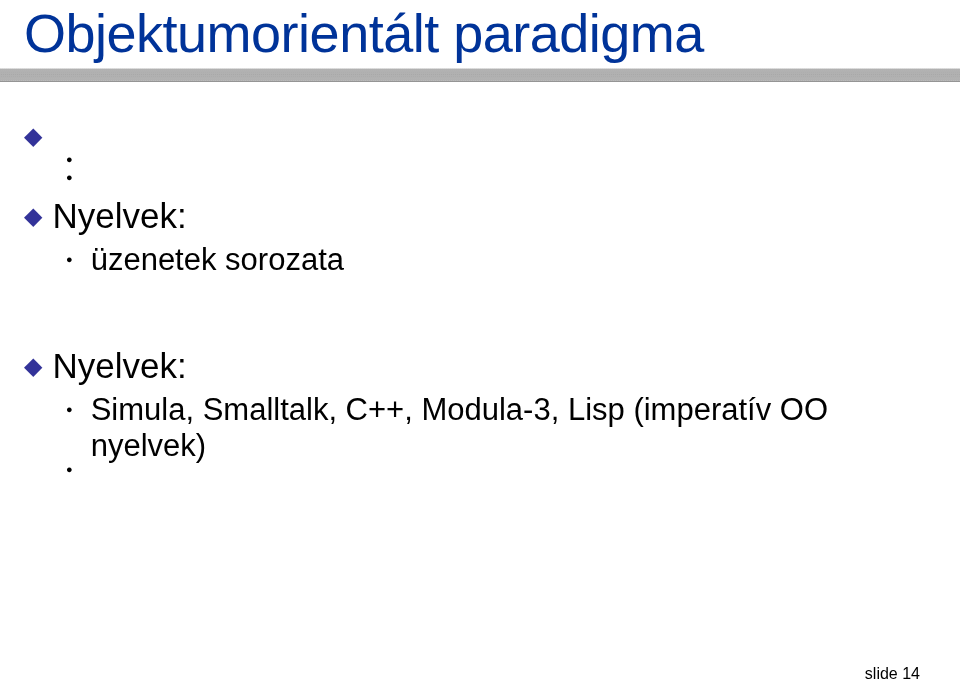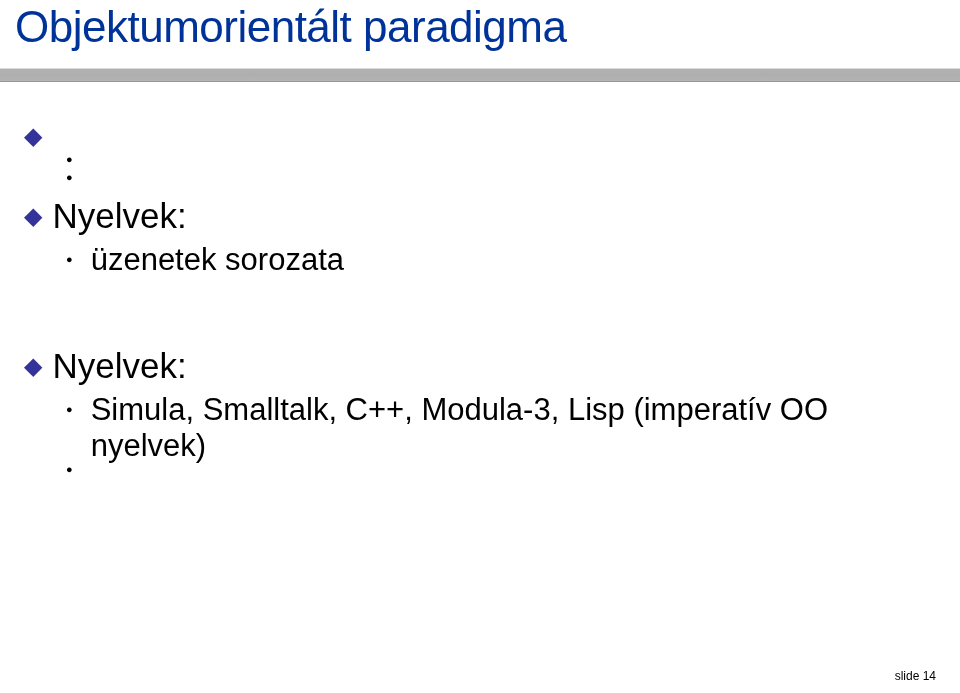--- a/index.html
+++ b/index.html
@@ -14,23 +14,23 @@
     overflow: hidden;
   }
   .slide {
     width: 960px;
     height: 693px;
     position: relative;
     box-sizing: border-box;
   }
   .title {
     position: absolute;
-    left: 15px;
+    left: 24px;
     top: 2px;
-    font-size: 44px;
+    font-size: 54px;
     font-weight: 400;
     color: #003399;
     letter-spacing: -0.5px;
     font-family: Verdana, Geneva, sans-serif;
   }
   .divider {
     position: absolute;
     left: 0;
     right: 0;
     top: 68px;
@@ -74,23 +74,23 @@
     color: #000000;
     font-size: 11px;
     margin-right: 18px;
     transform: translateY(-7px);
   }
   .gap {
     height: 56px;
   }
   .slide-number {
     position: absolute;
-    right: 24px;
+    right: 40px;
     bottom: 10px;
-    font-size: 12px;
+    font-size: 16px;
     color: #000000;
     margin-left: 8px;
   }
 </style>
 </head>
 <body>
 
 <div class="slide">
 
   <div class="title">Objektumorientált paradigma</div>

